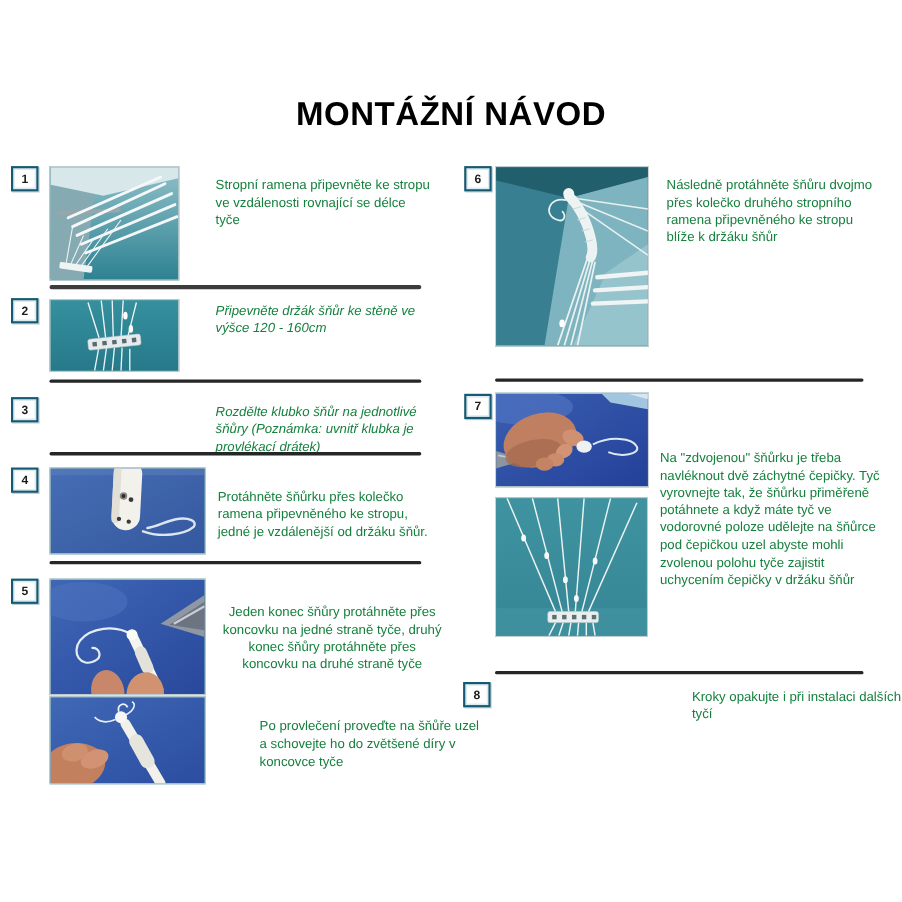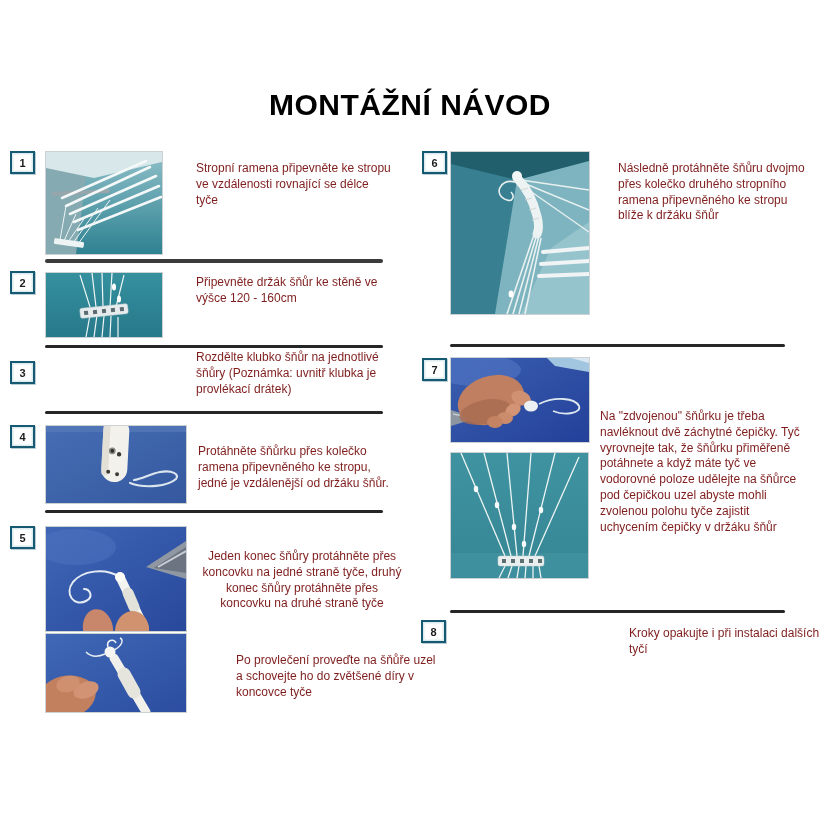--- a/index.html
+++ b/index.html
@@ -10,21 +10,21 @@
   .title {
     position:absolute; top:88px; left:0; width:820px; text-align:center;
     font-size:30px; font-weight:bold; color:#000000; letter-spacing:.5px;
   }
   .badge {
     position:absolute; width:21px; height:19px; background:#ffffff;
     border:2px solid #155a72; box-shadow: inset 0 0 0 1.5px #dcebef, 1px 1px 0 #b9cdd4;
     display:flex; align-items:center; justify-content:center;
     font-size:11px; font-weight:bold; color:#1c1c1c;
   }
-  .txt { position:absolute; font-size:12px; line-height:1.32; color:#7f1d1d; }
+  .txt { position:absolute; font-size:12px; line-height:1.32; color:#15803d; }
   .sep { position:absolute; height:3px; background:#262626; border-radius:2px; }
   .sep.thick { height:4px; background:#3c3c3c; }
   .photo { position:absolute; border:1px solid #ccd2d4; background:#3a8d9c; }
   .photo svg { display:block; }
 </style>
 </head>
 <body>
 
 <div class="page">
 
@@ -90,25 +90,25 @@
       <g transform="rotate(-6 58 38)">
         <rect x="34" y="33" width="48" height="10" rx="2" fill="#e6ecee" stroke="#c2cdd0" stroke-width="0.5"></rect>
         <rect x="38" y="36" width="4" height="4" fill="#5a6a6e"></rect>
         <rect x="47" y="36" width="4" height="4" fill="#5a6a6e"></rect>
         <rect x="56" y="36" width="4" height="4" fill="#5a6a6e"></rect>
         <rect x="65" y="36" width="4" height="4" fill="#5a6a6e"></rect>
         <rect x="74" y="36" width="4" height="4" fill="#5a6a6e"></rect>
       </g>
     </svg>
   </div>
-  <div class="txt" style="left:196px; top:275px; width:198px;">Připevněte držák šňůr ke stěně ve výšce  120 - 160cm</div>
+  <div class="txt" style="left:196px; top:275px; width:198px;font-style:italic;">Připevněte držák šňůr ke stěně ve výšce  120 - 160cm</div>
   <div class="sep" style="left:45px; top:345px; width:338px;"></div>
 
   <div class="badge" style="left:10px; top:361px;">3</div>
-  <div class="txt" style="left:196px; top:350px; width:200px;">Rozdělte klubko šňůr na jednotlivé šňůry (Poznámka: uvnitř klubka je provlékací drátek)</div>
+  <div class="txt" style="left:196px; top:367px; width:200px;font-style:italic;">Rozdělte klubko šňůr na jednotlivé šňůry (Poznámka: uvnitř klubka je provlékací drátek)</div>
   <div class="sep" style="left:45px; top:411px; width:338px;"></div>
 
   <div class="badge" style="left:10px; top:425px;">4</div>
   <div class="photo" style="left:45px; top:425px; width:140px; height:77px;">
     <svg width="140" height="77" viewBox="0 0 140 77" aria-hidden="true">
       <defs>
         <linearGradient id="g4" x1="0" y1="0" x2="1" y2="1">
           <stop offset="0" stop-color="#466eb4"></stop>
             <stop offset="1" stop-color="#35589f"></stop>
         </linearGradient>
@@ -204,21 +204,21 @@
       </g>
       <g stroke="#e9f1f1" stroke-width="1.6">
         <line x1="84" y1="80" x2="56" y2="162"></line>
         <line x1="86" y1="82" x2="62" y2="162"></line>
         <line x1="88" y1="84" x2="68" y2="162"></line>
         <line x1="90" y1="86" x2="74" y2="162"></line>
       </g>
       <ellipse cx="60" cy="142" rx="2.5" ry="3.5" fill="#ffffff"></ellipse>
     </svg>
   </div>
-  <div class="txt" style="left:606px; top:161px; width:192px;margin-left:12px;">Následně protáhněte šňůru dvojmo přes kolečko druhého stropního ramena připevněného ke stropu blíže k držáku šňůr</div>
+  <div class="txt" style="left:606px; top:161px; width:192px;">Následně protáhněte šňůru dvojmo přes kolečko druhého stropního ramena připevněného ke stropu blíže k držáku šňůr</div>
   <div class="sep" style="left:450px; top:344px; width:335px;"></div>
 
   <div class="badge" style="left:422px; top:358px;">7</div>
   <div class="photo" style="left:450px; top:357px; width:138px; height:84px;">
     <svg width="138" height="84" viewBox="0 0 138 84" aria-hidden="true">
       <defs>
         <linearGradient id="g7" x1="0" y1="0" x2="1" y2="1">
           <stop offset="0" stop-color="#3a5fb0"></stop>
             <stop offset="1" stop-color="#24409a"></stop>
         </linearGradient>

